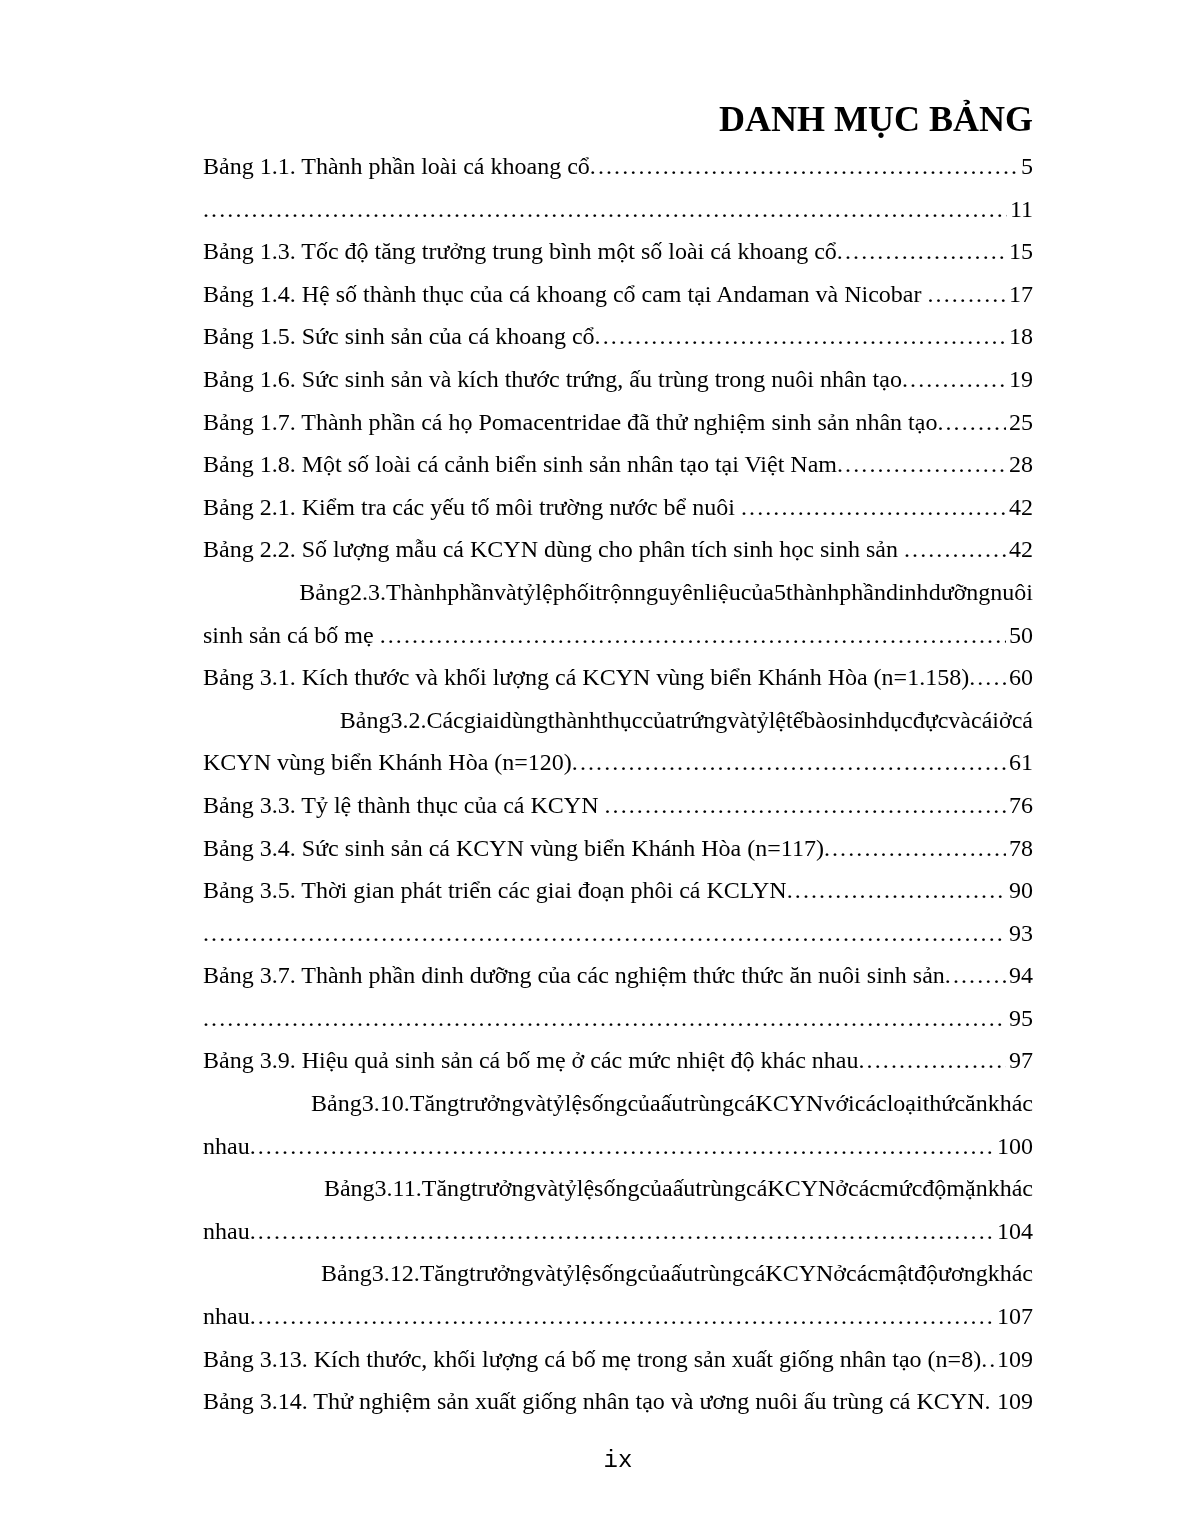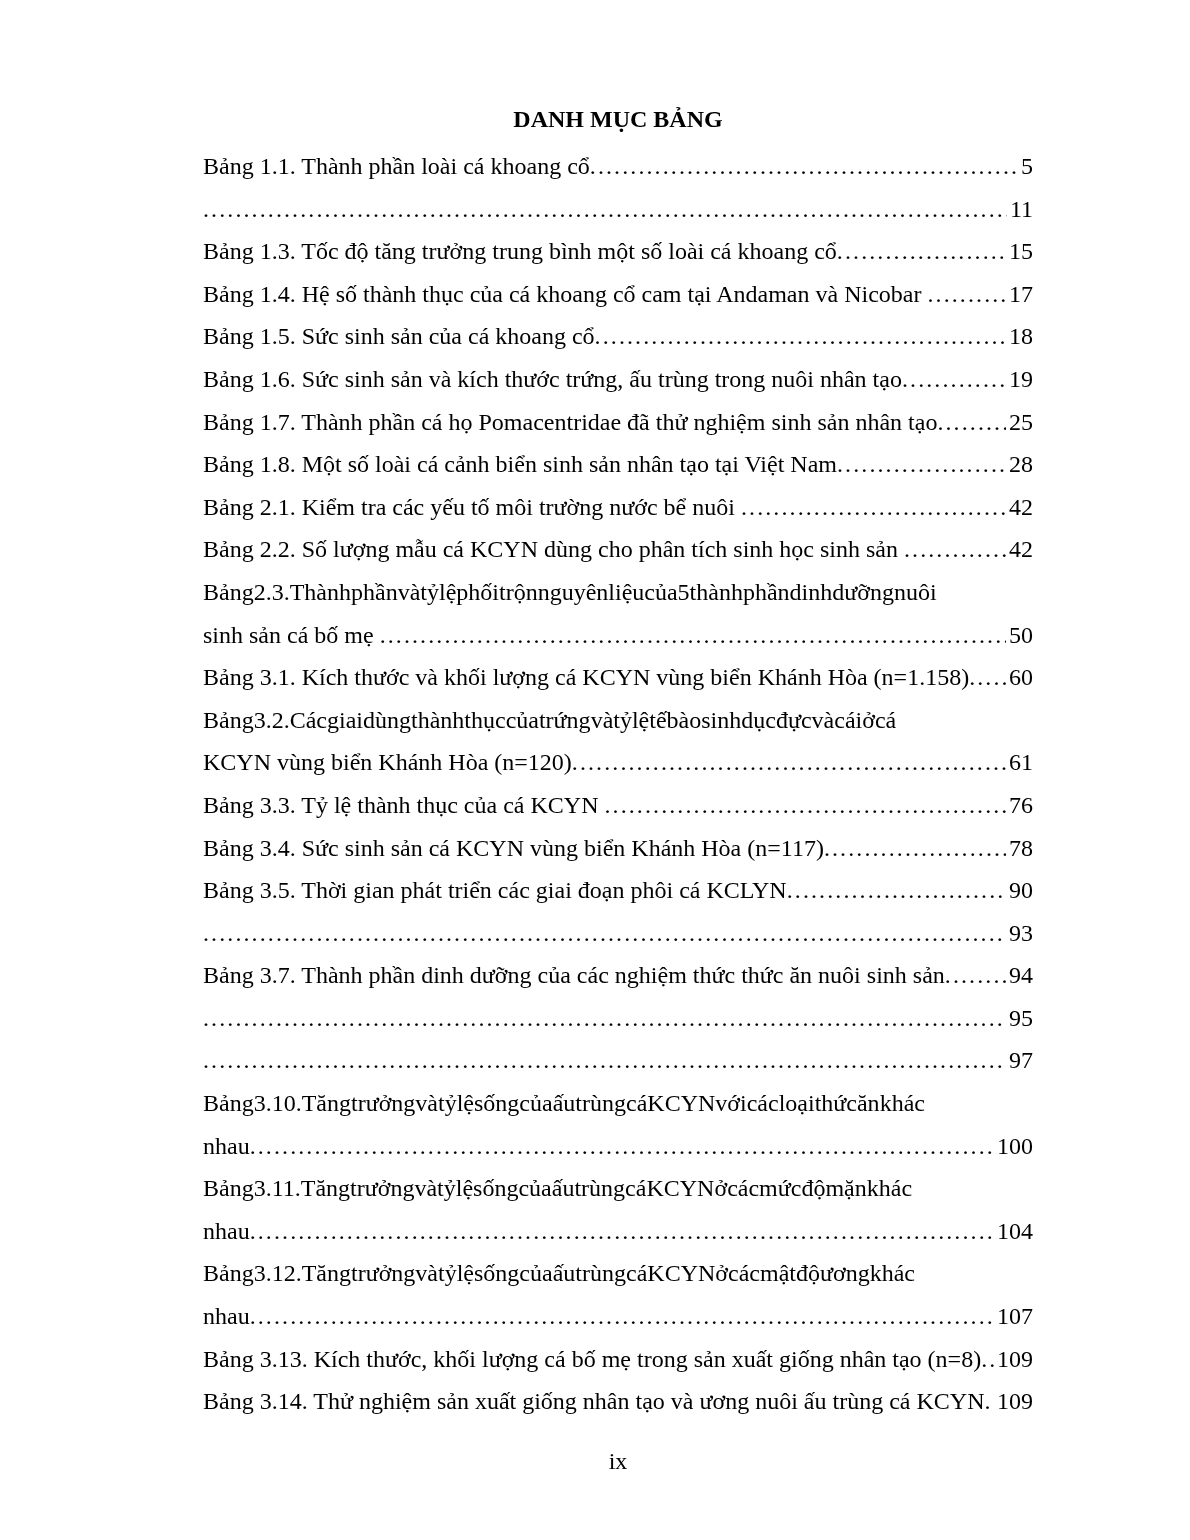--- a/index.html
+++ b/index.html
@@ -19,42 +19,42 @@
     position: absolute;
     inset: 0;
     background: #ffffff;
   }
   .doc-title {
     position: absolute;
     top: 101px;
     left: 203px;
     width: 830px;
     margin: 0;
-    text-align: center;
-    font-size: 24px;
+    text-align: right;
+    font-size: 36px;
     font-weight: bold;
     line-height: 36px;
     letter-spacing: 0px;
     white-space: nowrap;
   }
   .toc {
     position: absolute;
     top: 145px;
     left: 203px;
     width: 830px;
     font-size: 24px;
     line-height: 42.6px;
   }
   .toc-entry {
     margin: 0;
   }
   
   .toc-wrap {
     display: flex;
-    justify-content: flex-start;
+    justify-content: flex-end;
     white-space: pre;
     height: 42.6px;
   }
   .toc-wrap span {
     flex: 0 0 auto;
   }
   
   .toc-line {
     display: flex;
     align-items: baseline;
@@ -78,20 +78,21 @@
     white-space: pre;
   }
   .page-footer {
     position: absolute;
     top: 1448px;
     left: 203px;
     width: 830px;
     text-align: center;
     font-size: 24px;
     line-height: 26px;
+    font-family: Liberation Mono, monospace;
   }
 </style>
 </head>
 <body>
 
 <div class="page">
   <h1 class="doc-title">DANH MỤC BẢNG</h1>
   <div class="toc" id="toc">
       <div class="toc-entry">
         <div class="toc-line"><span class="toc-text">Bảng 1.1. Thành phần loài cá khoang cổ</span><span class="toc-dots">....................................................................................................................................................................................</span><span class="toc-page">5</span></div>
@@ -146,21 +147,21 @@
       <div class="toc-entry">
         <div class="toc-line"><span class="toc-dots">....................................................................................................................................................................................</span><span class="toc-page">93</span></div>
       </div>
       <div class="toc-entry">
         <div class="toc-line"><span class="toc-text">Bảng 3.7. Thành phần dinh dưỡng của các nghiệm thức thức ăn nuôi sinh sản</span><span class="toc-dots">....................................................................................................................................................................................</span><span class="toc-page">94</span></div>
       </div>
       <div class="toc-entry">
         <div class="toc-line"><span class="toc-dots">....................................................................................................................................................................................</span><span class="toc-page">95</span></div>
       </div>
       <div class="toc-entry">
-        <div class="toc-line"><span class="toc-dots">....................................................................................................................................................................................</span><span class="toc-page">97</span></div>
+        <div class="toc-line"><span class="toc-text">Bảng 3.9. Hiệu quả sinh sản cá bố mẹ ở các mức nhiệt độ khác nhau</span><span class="toc-dots">....................................................................................................................................................................................</span><span class="toc-page">97</span></div>
       </div>
       <div class="toc-entry">
         <div class="toc-wrap"><span>Bảng</span><span>3.10.</span><span>Tăng</span><span>trưởng</span><span>và</span><span>tỷ</span><span>lệ</span><span>sống</span><span>của</span><span>ấu</span><span>trùng</span><span>cá</span><span>KCYN</span><span>với</span><span>các</span><span>loại</span><span>thức</span><span>ăn</span><span>khác</span></div>
         <div class="toc-line"><span class="toc-text">nhau</span><span class="toc-dots">....................................................................................................................................................................................</span><span class="toc-page">100</span></div>
       </div>
       <div class="toc-entry">
         <div class="toc-wrap"><span>Bảng</span><span>3.11.</span><span>Tăng</span><span>trưởng</span><span>và</span><span>tỷ</span><span>lệ</span><span>sống</span><span>của</span><span>ấu</span><span>trùng</span><span>cá</span><span>KCYN</span><span>ở</span><span>các</span><span>mức</span><span>độ</span><span>mặn</span><span>khác</span></div>
         <div class="toc-line"><span class="toc-text">nhau</span><span class="toc-dots">....................................................................................................................................................................................</span><span class="toc-page">104</span></div>
       </div>
       <div class="toc-entry">

